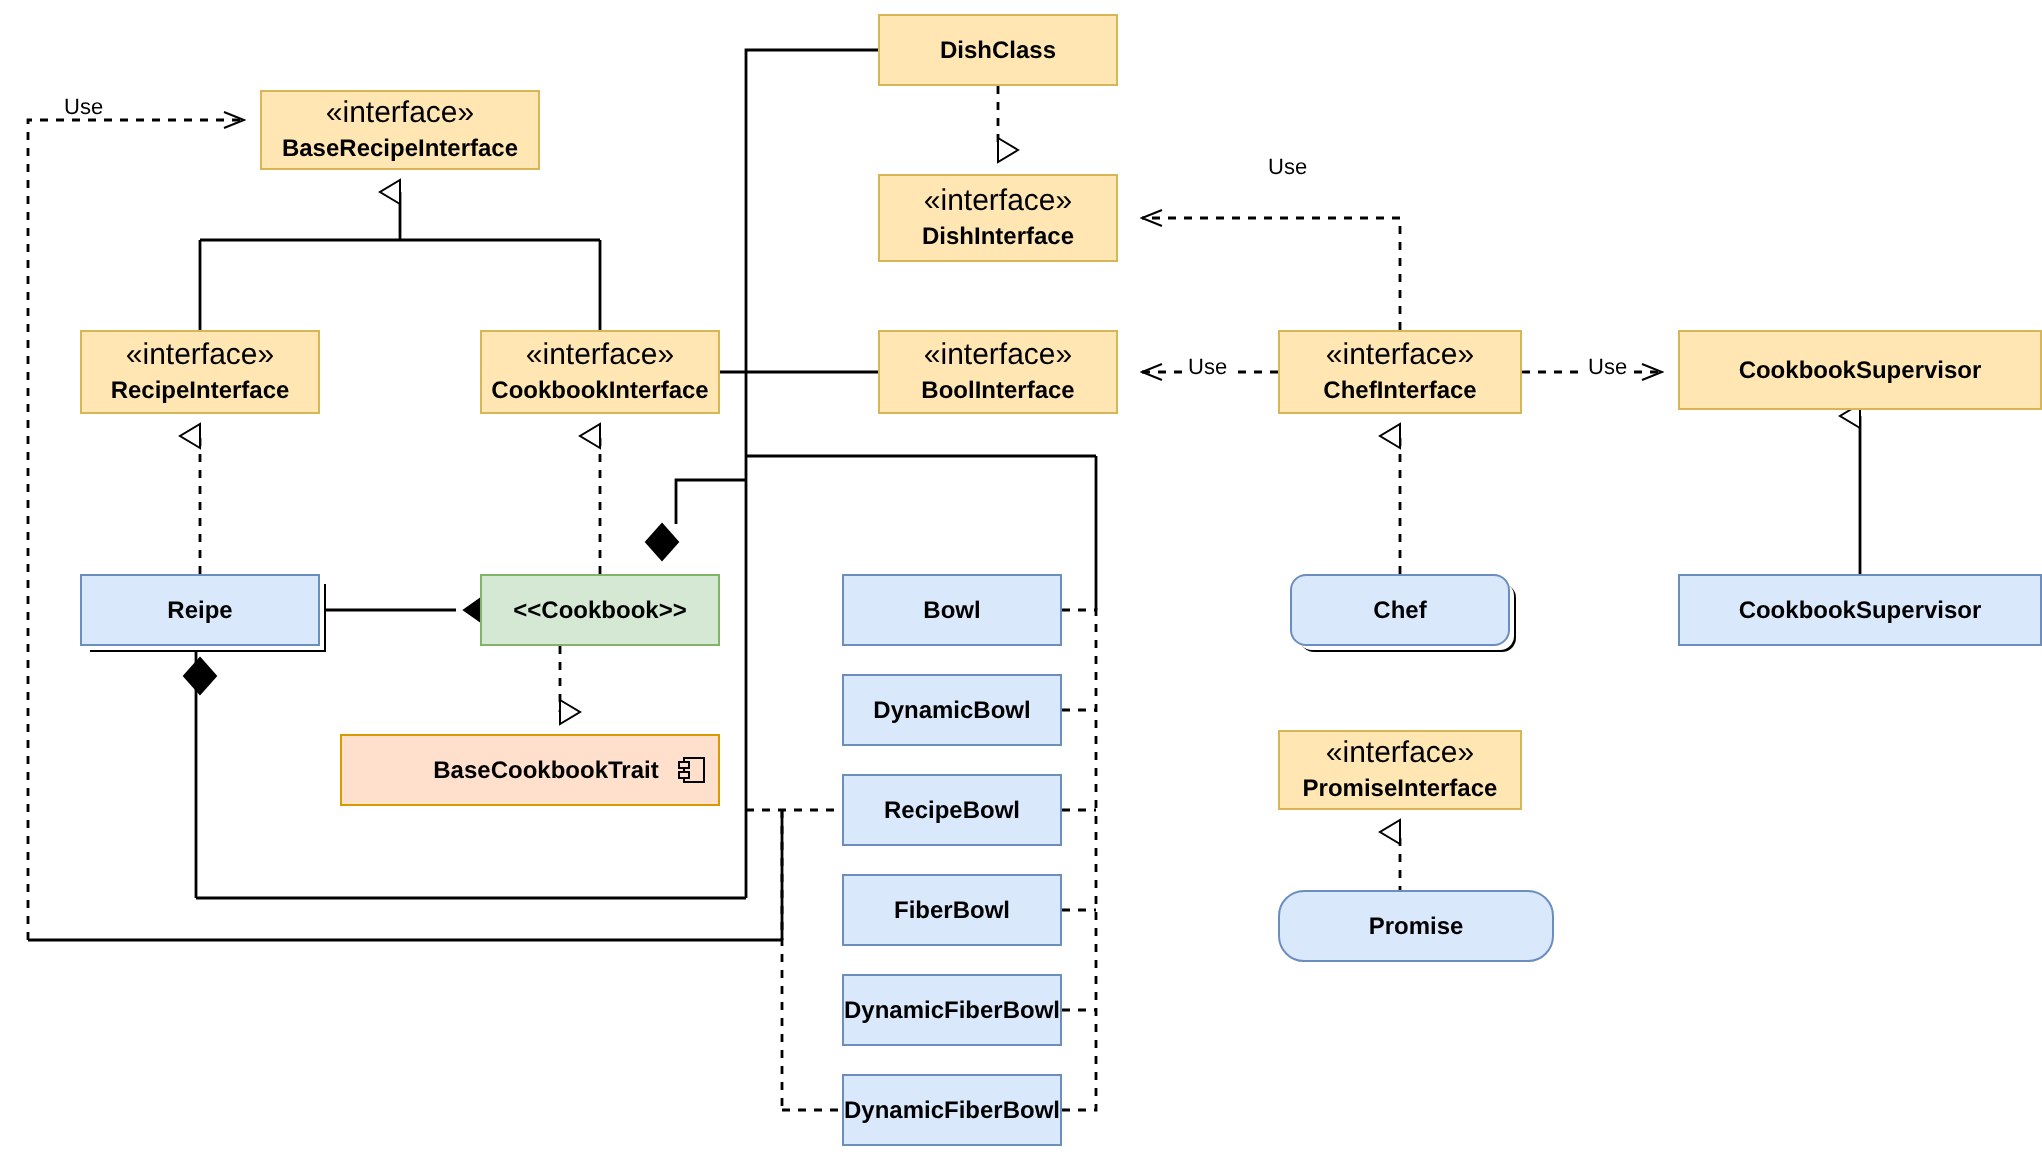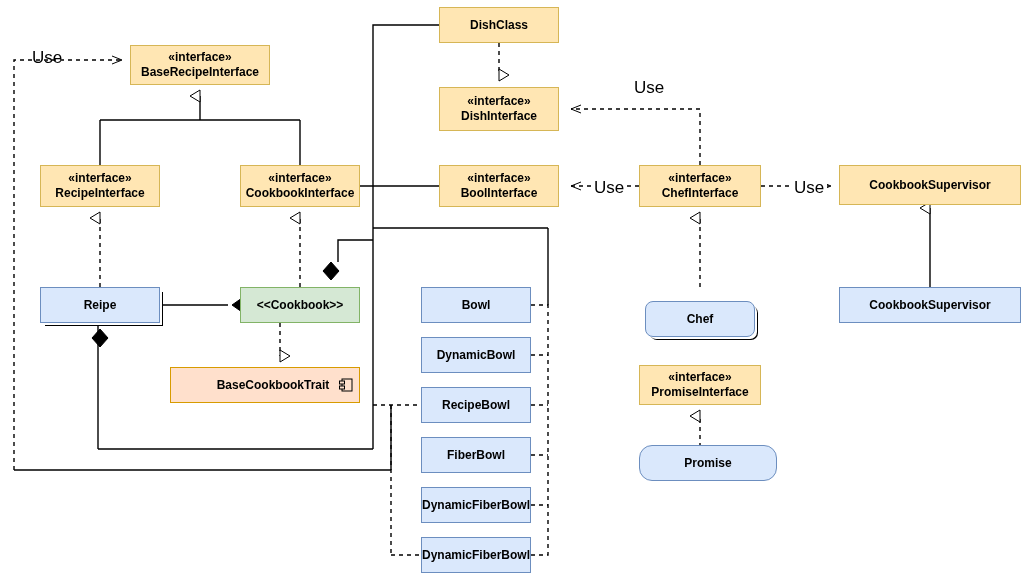--- a/index.html
+++ b/index.html
@@ -3,32 +3,32 @@
 <meta charset="utf-8">
 <style>
   html,body{margin:0;padding:0;background:#ffffff;}
   body{width:1021px;height:576px;position:relative;overflow:hidden;
        font-family:"Liberation Sans", sans-serif;}
   #canvas{position:absolute;left:0;top:0;width:1021px;height:576px;}
   svg.lines{position:absolute;left:0;top:0;width:1021px;height:576px;pointer-events:none;}
   .node{position:absolute;box-sizing:border-box;display:flex;flex-direction:column;
         align-items:center;justify-content:center;
         font-size:12px;color:#000;line-height:1.25;}
-  .node .stereo{font-size:12px;font-weight:bold;}
+  .node .stereo{font-size:15px;font-weight:normal;}
   .node .nm{font-weight:bold;font-size:12px;}
   .iface{background:#ffe6b3;border:1px solid #d6b656;}
   .cls{background:#dae8fc;border:1px solid #6c8ebf;}
   .trait{background:#ffe0cc;border:1px solid #d79b00;}
   .cookbook{background:#d5e8d4;border:1px solid #82b366;}
   .plain{font-weight:normal;}
   .shadow{box-shadow:3px 3px 0 -1px #ffffff, 4px 4px 0 -1px #000000;}
   .rounded{border-radius:8px;}
   .traitIcon{position:absolute;right:6px;top:50%;transform:translateY(-50%);
              width:14px;height:14px;}
-  .lbl{position:absolute;font-size:17px;color:#000;background:transparent;text-align:right;}
+  .lbl{position:absolute;font-size:11px;color:#000;background:transparent;text-align:right;}
 </style>
 </head>
 <body>
 
 <div id="canvas">
 
   <svg class="lines" viewBox="0 0 1021 576" xmlns="http://www.w3.org/2000/svg">
     <defs>
       <marker id="hollowTriUp" markerWidth="14" markerHeight="12" refX="7" refY="11" orient="auto" markerUnits="userSpaceOnUse">
         <path d="M1,11 L7,1 L13,11 Z" fill="#ffffff" stroke="#000" stroke-width="1"></path>
@@ -182,21 +182,21 @@
   <div class="node cls" style="left:421px;top:437px;width:110px;height:36px;">
     <span class="nm plain">FiberBowl</span>
   </div>
   <div class="node cls" style="left:421px;top:487px;width:110px;height:36px;">
     <span class="nm plain">DynamicFiberBowl</span>
   </div>
   <div class="node cls" style="left:421px;top:537px;width:110px;height:36px;">
     <span class="nm plain">DynamicFiberBowl</span>
   </div>
 
-  <div class="node cls rounded shadow" style="left:645px;top:301px;width:110px;height:36px;">
+  <div class="node cls rounded shadow" style="left:645px;top:287px;width:110px;height:36px;">
     <span class="nm plain">Chef</span>
   </div>
 
   <div class="node cls" style="left:839px;top:287px;width:182px;height:36px;">
     <span class="nm plain">CookbookSupervisor</span>
   </div>
 
   <div class="node iface" style="left:639px;top:365px;width:122px;height:40px;">
     <span class="stereo">«interface»</span>
     <span class="nm">PromiseInterface</span>

